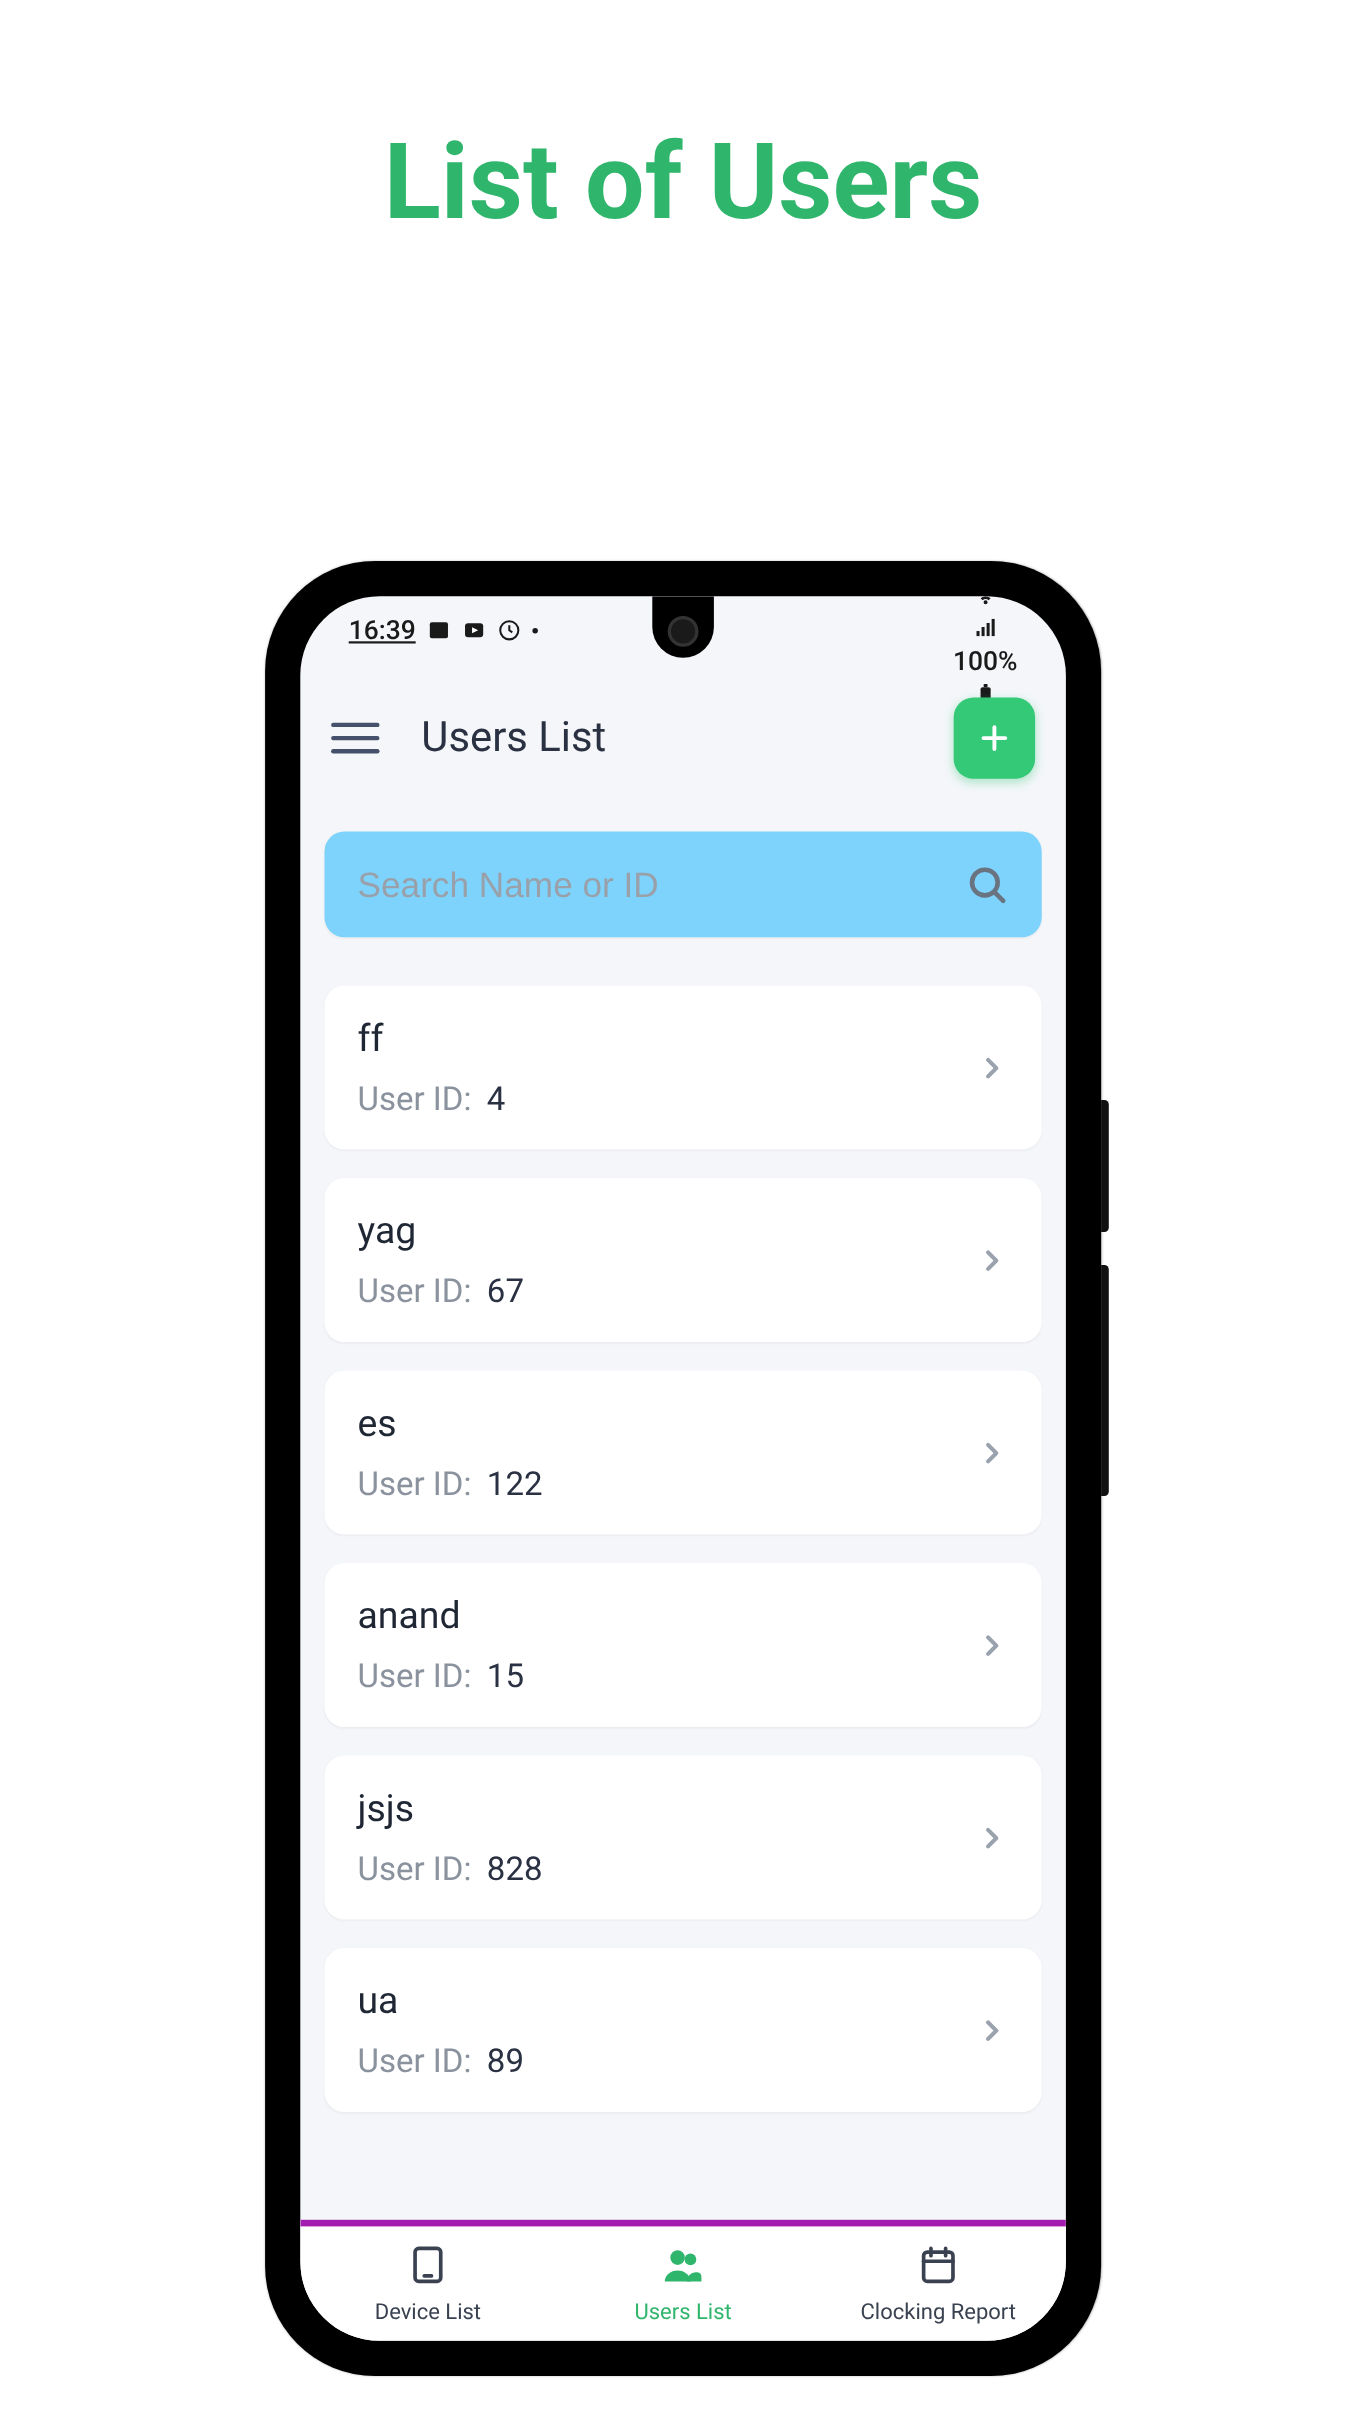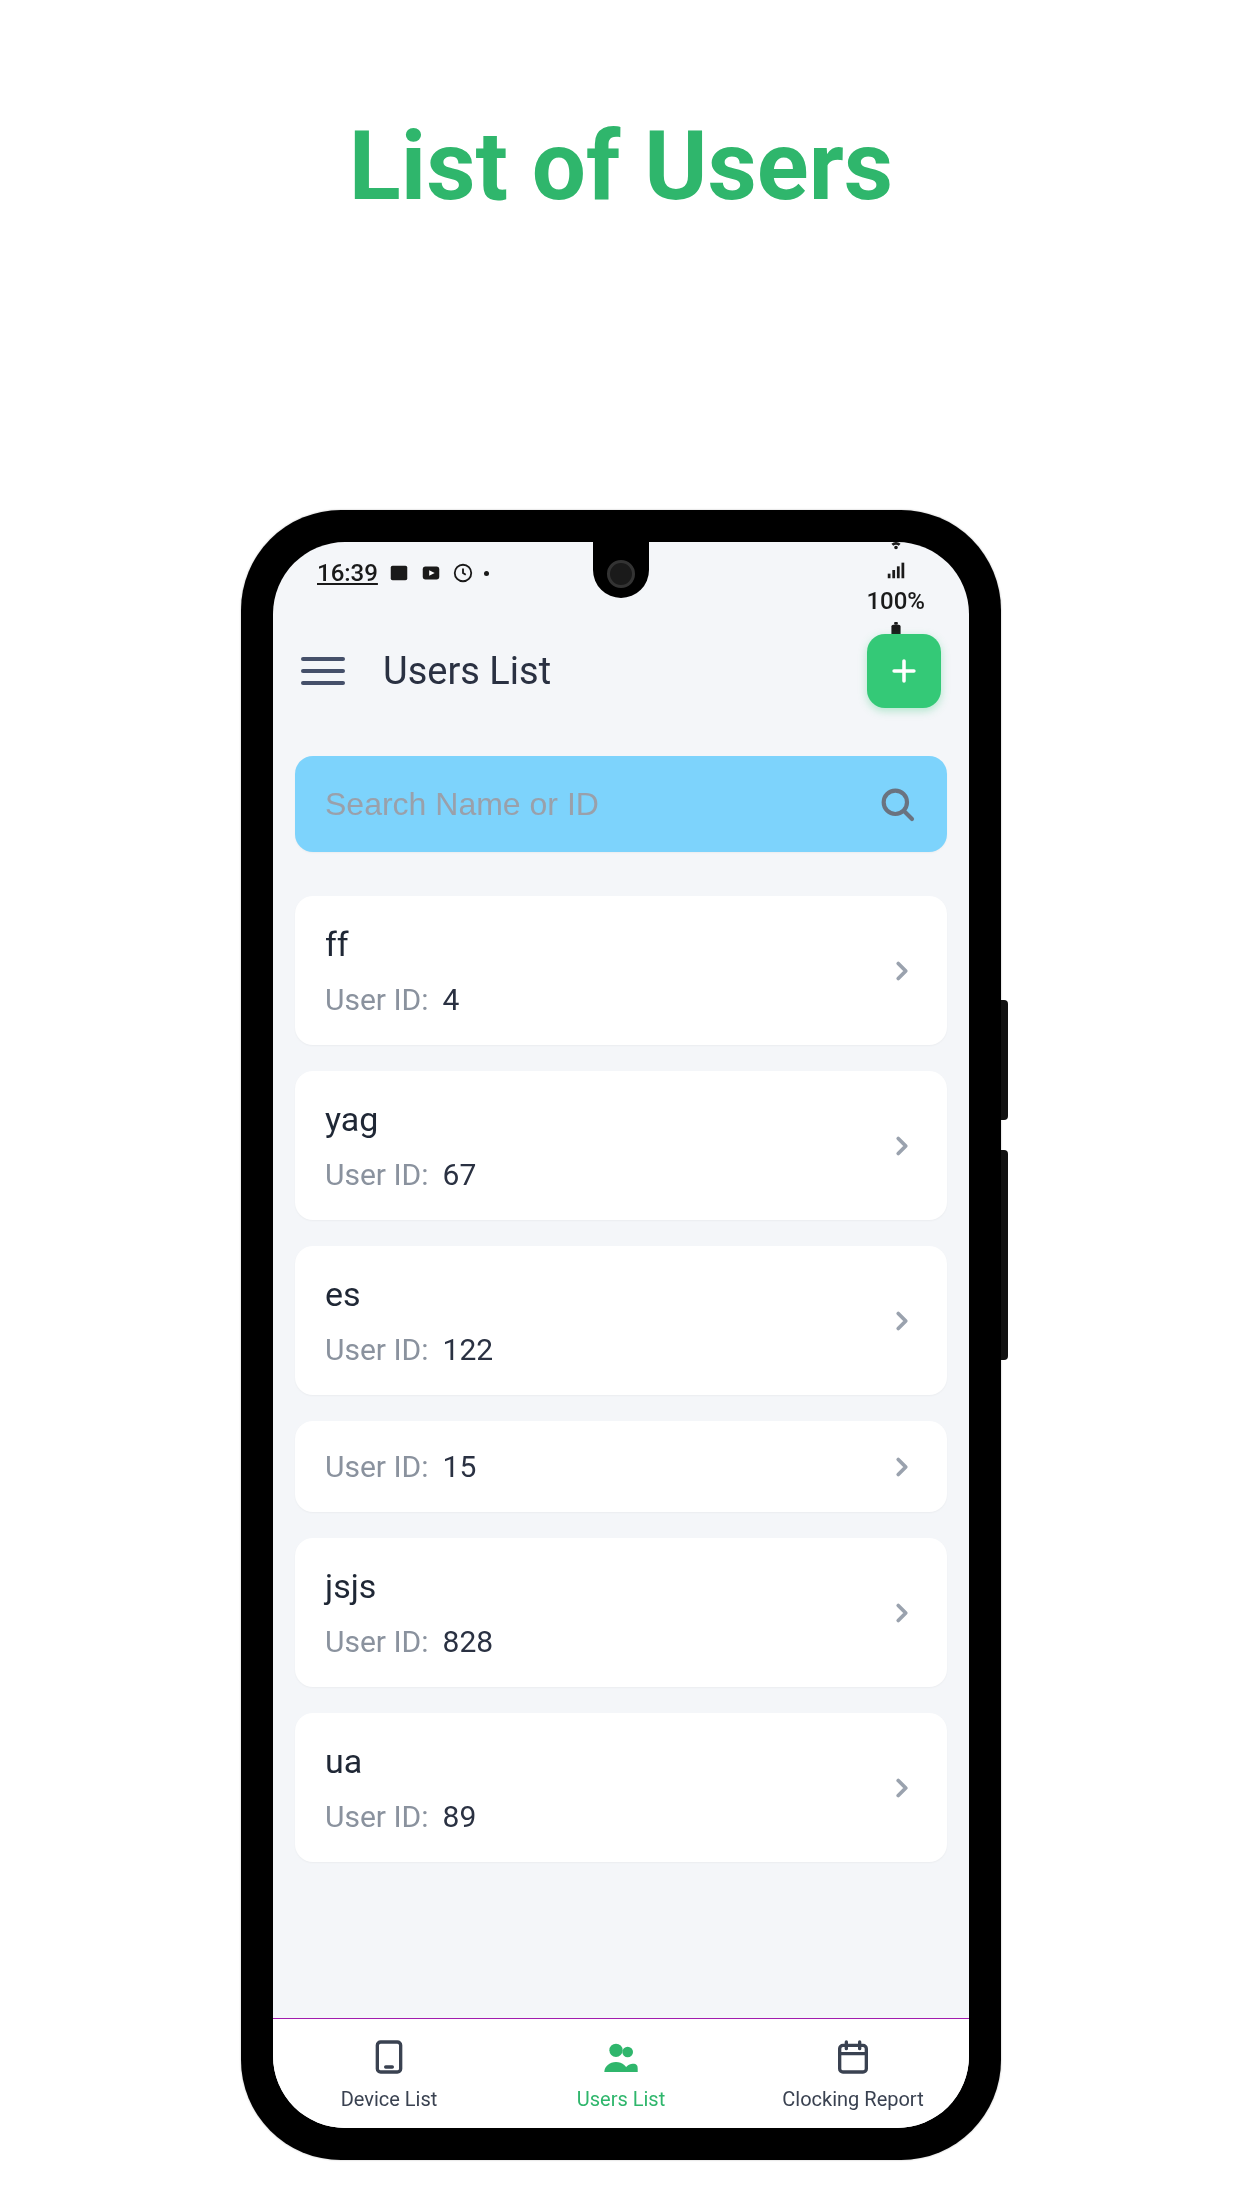--- a/index.html
+++ b/index.html
@@ -160,21 +160,21 @@
   color: #1f2735;
   margin-bottom: 18px;
 }
 .card-id-row { display: flex; gap: 14px; align-items: flex-end; }
 .card-id-label { font-size: 30px; color: #8a929e; }
 .card-id-value { font-size: 30px; color: #2a3142; }
 .chevron { width: 30px; height: 30px; color: #9aa2ae; }
 .bottom-nav {
   height: 110px;
   background: #fff;
-  border-top: 1px solid #a21caf;
+  border-top: 6px solid #a21caf;
   display: flex;
 }
 .nav-item {
   flex: 1;
   display: flex; flex-direction: column; align-items: center; justify-content: center;
   gap: 6px;
   cursor: pointer;
 }
 .nav-icon { width: 40px; height: 40px; color: #3a4251; }
 .nav-label { font-size: 20px; color: #3a4251; }
@@ -303,20 +303,21 @@
         <span class="card-id-value">122</span>
       </div>
     </div>
     <svg class="chevron" viewBox="0 0 24 24" fill="none" stroke="currentColor" stroke-width="3" stroke-linecap="round" stroke-linejoin="round">
                 <polyline points="9 6 15 12 9 18"></polyline>
               </svg>
   </div>
 
   <div class="card">
     <div class="card-left">
+      <div class="card-name">anand</div>
       <div class="card-id-row">
         <span class="card-id-label">User ID:</span>
         <span class="card-id-value">15</span>
       </div>
     </div>
     <svg class="chevron" viewBox="0 0 24 24" fill="none" stroke="currentColor" stroke-width="3" stroke-linecap="round" stroke-linejoin="round">
                 <polyline points="9 6 15 12 9 18"></polyline>
               </svg>
   </div>
 

